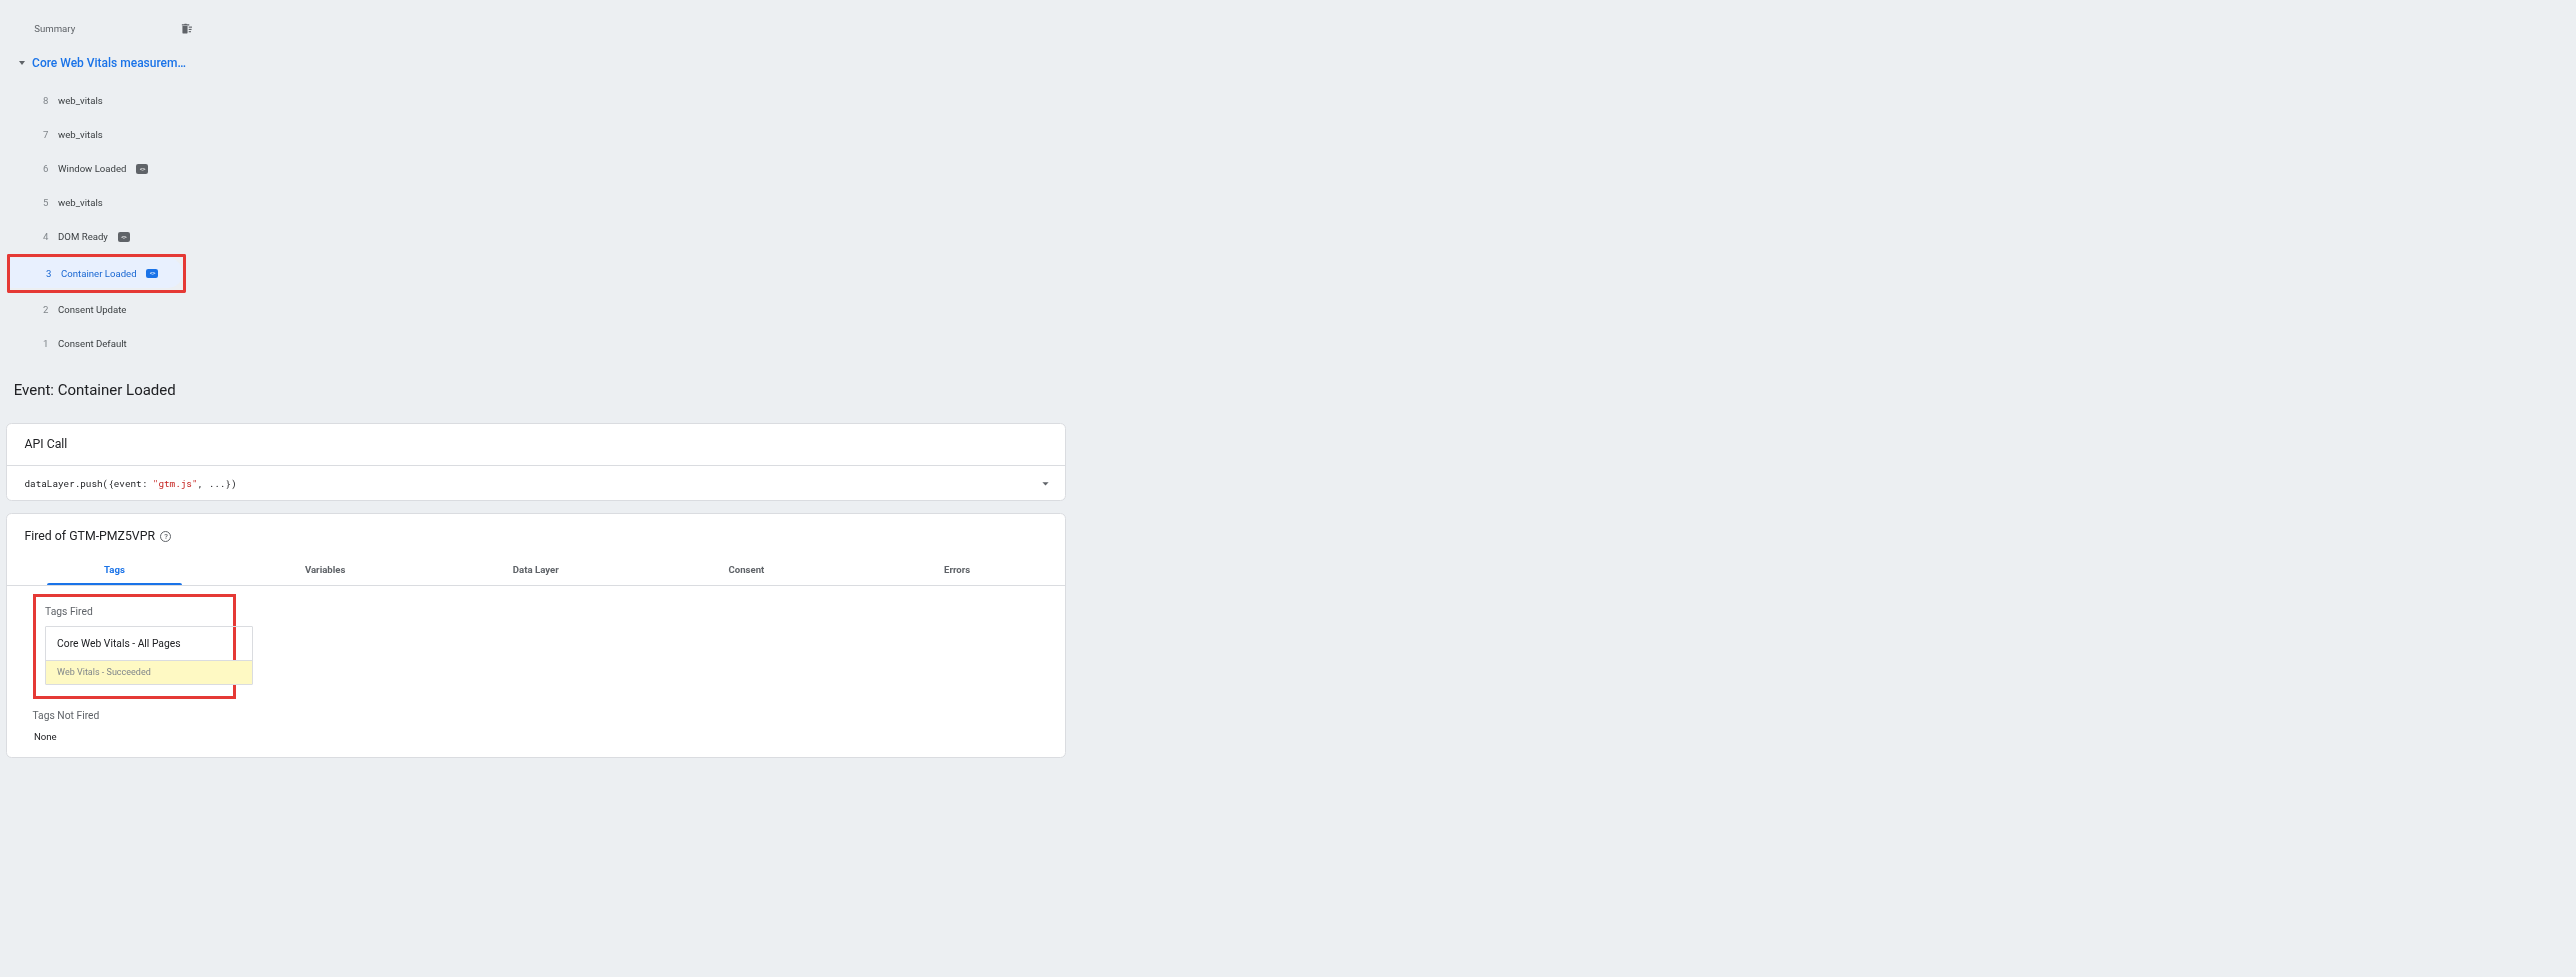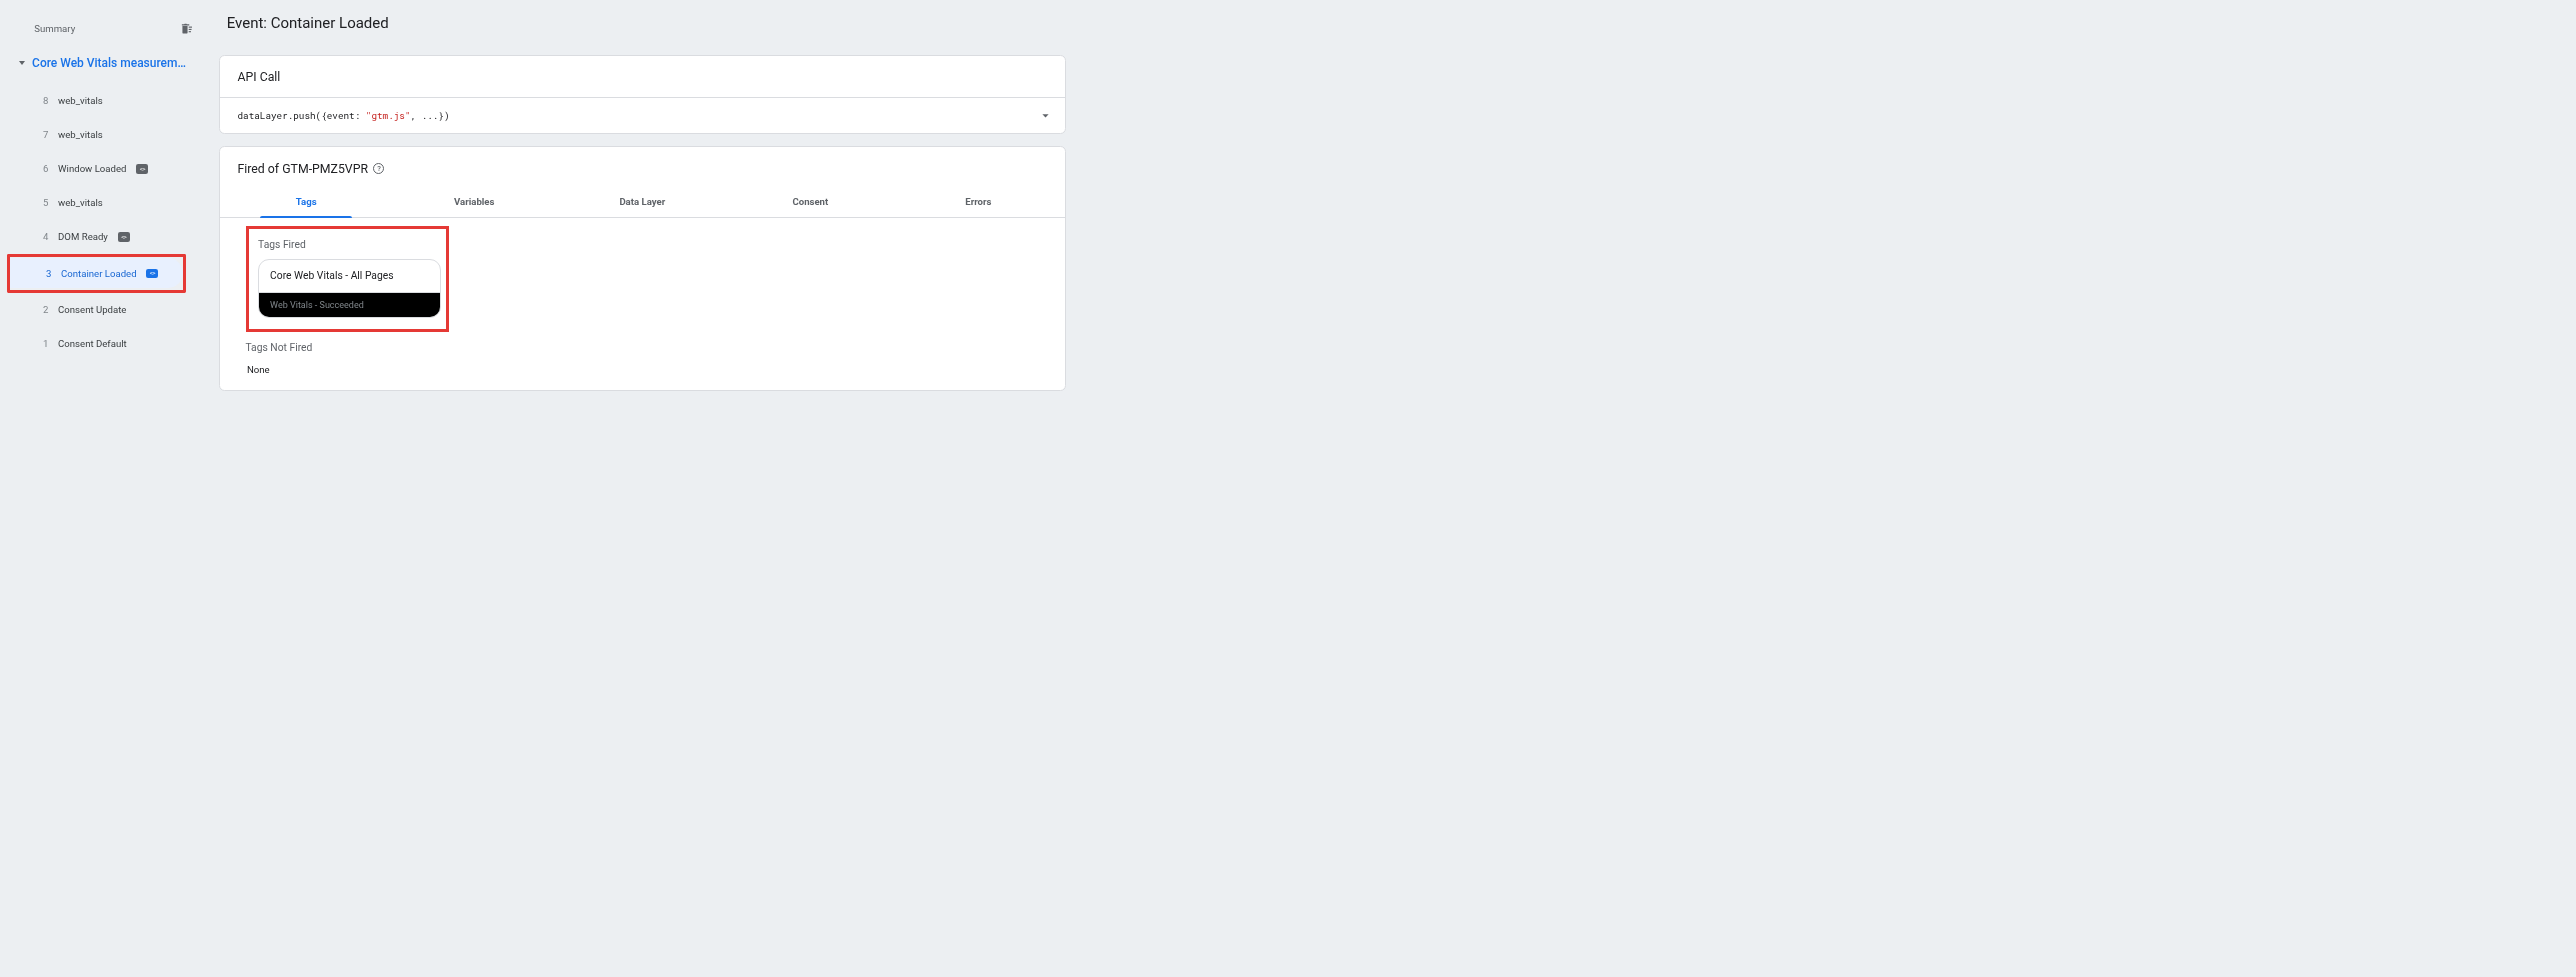--- a/index.html
+++ b/index.html
@@ -7,20 +7,21 @@
     font-family: "Google Sans", Roboto, Arial, sans-serif;
     background: #eceff2;
     color: #202124;
     font-size: 9.6px;
     height: 100%;
   }
   .app {
     display: flex;
     width: 1073px;
     height: 412px;
+    flex-direction: column;
   }
 
   
   .sidebar {
     width: 213px;
     flex: 0 0 213px;
     padding: 13.7px 6.9px 6.9px 6.9px;
   }
   .summary-row {
     display: flex;
@@ -218,35 +219,35 @@
     margin-top: -2.7px;
     background: #fff;
   }
   .section-label {
     color: #5f6368;
     font-size: 10.3px;
     margin-bottom: 8.2px;
   }
   .tag-card {
     border: 0.7px solid #dadce0;
-    border-radius: 11px;
-    width: 183px;
+    border-radius: 1px;
+    width: 208px;
     overflow: hidden;
     cursor: pointer;
   }
   .tag-card .tag-title {
     padding: 9.6px 11px;
     font-size: 10.3px;
     color: #202124;
   }
   .tag-card .tag-sub {
     padding: 6.9px 11px;
     font-size: 9px;
     color: #80868b;
-    background: #000000;
+    background: #fef9c3;
     border-top: 0.7px solid #dadce0;
   }
 
   .section-label.mt { margin-top: 9.6px; }
   .none-text {
     font-size: 9.6px;
     color: #202124;
     padding: 1.4px 1.4px 0 1.4px;
   }
 

